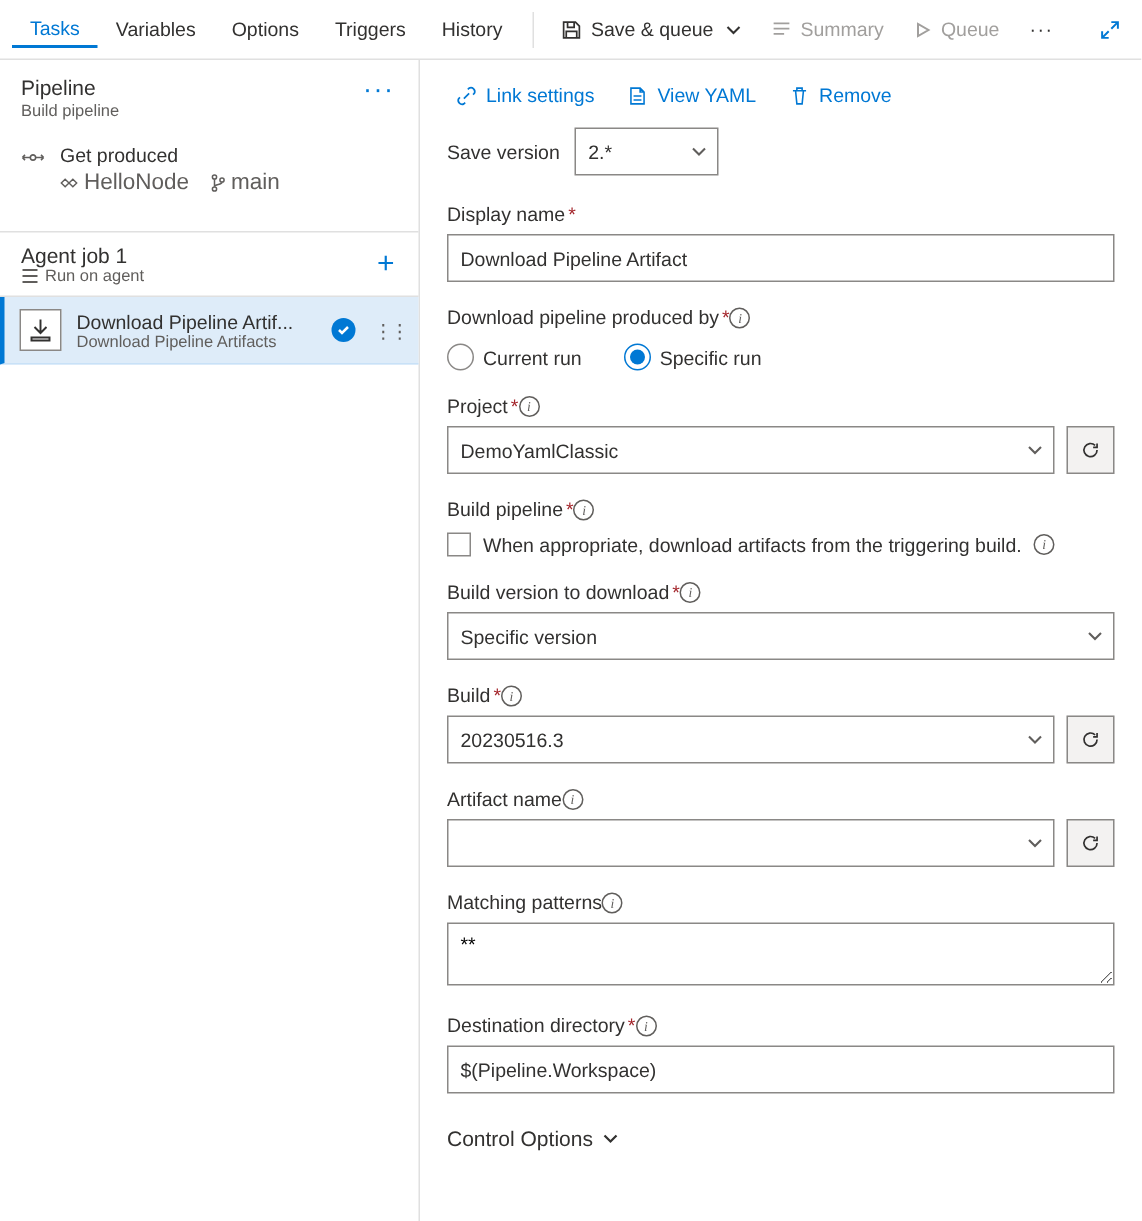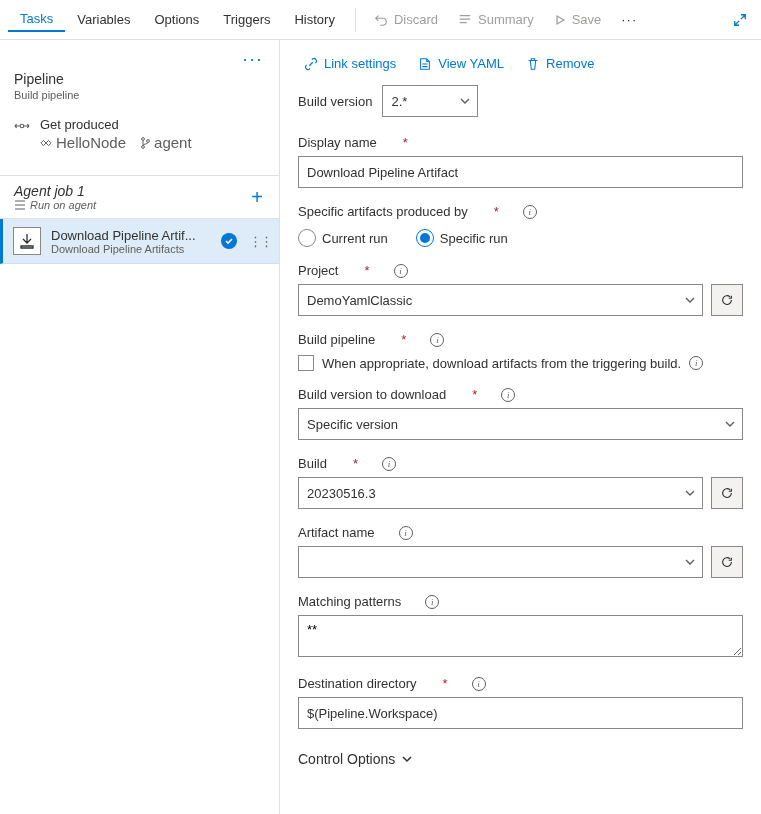--- a/index.html
+++ b/index.html
@@ -16,32 +16,32 @@
   .tbitem .chev { margin-left: 2px; }
   .expand { margin-left: auto; color: #0078d4; padding: 0 6px; cursor: pointer; }
 
   .main { display: flex; height: calc(100% - 40px); }
   .left { width: 280px; border-right: 1px solid #e0e0e0; display: flex; flex-direction: column; }
   .right { flex: 1; padding: 10px 18px 6px 18px; overflow: auto; }
 
   
   .pipehead { padding: 10px 12px 8px 14px; display: flex; align-items: flex-start; }
   .pipehead .txt { flex: 1; }
-  .pipehead .ttl { font-size: 14px; padding-bottom: 2px; margin-top: 21px; }
+  .pipehead .ttl { font-size: 14px; padding-bottom: 2px; }
   .pipehead .sub { font-size: 11px; color: #605e5c; }
   .ellipsis { color: #0078d4; font-size: 18px; letter-spacing: 1px; cursor: pointer; padding: 0 4px; line-height: 1; }
 
   .getsrc { padding: 8px 12px 10px 14px; display: flex; align-items: flex-start; gap: 10px; }
   .geticon { color: #605e5c; display: flex; align-items: center; height: 18px; }
   .getsrc .ttl { font-size: 13px; }
   .srcrow { display: flex; gap: 14px; align-items: center; margin-top: 2px; }
   .repo, .branch { font-size: 15px; color: #605e5c; display: flex; align-items: center; gap: 4px; }
 
   .agentjob { margin-top: 14px; border-top: 1px solid #e0e0e0; border-bottom: 1px solid #e0e0e0; padding: 7px 10px 7px 14px; display: flex; align-items: center; }
-  .agentjob .txtcol { flex: 1; font-style: italic; }
+  .agentjob .txtcol { flex: 1; }
   .agentjob .ttl { font-size: 14px; }
   .agentjob .sub { font-size: 11px; color: #605e5c; display: flex; align-items: center; gap: 4px; }
   .plus { color: #0078d4; font-size: 20px; cursor: pointer; padding: 0 6px; line-height: 1; }
 
   .taskrow { background: #deecf9; border-left: 3px solid #0078d4; border-bottom: 1px solid #c8e1f7; display: flex; align-items: center; padding: 8px 6px 8px 10px; gap: 10px; }
   .taskicon { width: 28px; height: 28px; background: #fff; border: 1px solid #8a8886; display: flex; align-items: center; justify-content: center; flex-shrink: 0; }
   .taskrow .txtcol { flex: 1; min-width: 0; }
   .taskrow .ttl { font-size: 13px; white-space: nowrap; overflow: hidden; text-overflow: ellipsis; }
   .taskrow .sub { font-size: 11px; color: #605e5c; }
   .okbadge { width: 16px; height: 16px; border-radius: 50%; background: #0078d4; display: flex; align-items: center; justify-content: center; flex-shrink: 0; }
@@ -50,21 +50,21 @@
   
   .linkbar { display: flex; align-items: center; gap: 22px; padding: 6px 0 14px 6px; }
   .linkitem { display: flex; align-items: center; gap: 6px; color: #0078d4; cursor: pointer; font-size: 13px; }
 
   .fieldrow { display: flex; align-items: center; gap: 10px; margin-bottom: 18px; }
   .fieldlabel { font-size: 13px; color: #323130; }
   .req { color: #a4262c; margin-left: 2px; }
   .info { width: 14px; height: 14px; border: 1px solid #605e5c; border-radius: 50%; display: inline-flex; align-items: center; justify-content: center; font-size: 9px; color: #605e5c; font-style: italic; font-family: serif; cursor: help; }
 
   .group { margin-bottom: 16px; }
-  .grouplabel { display: flex; align-items: center; gap: 24px; margin-bottom: 6px; font-size: 13px; }
+  .grouplabel { display: flex; align-items: center; gap: 0; margin-bottom: 6px; font-size: 13px; }
 
   .textinput, .selectbox { width: 100%; height: 32px; border: 1px solid #8a8886; padding: 0 8px; font-size: 13px; color: #323130; background: #fff; }
   .selectbox { display: flex; align-items: center; justify-content: space-between; cursor: pointer; padding-right: 6px; }
   .selectbox .val { flex: 1; }
   .selectchev { color: #605e5c; }
   .combo { display: flex; gap: 8px; align-items: stretch; }
   .combo .selectbox { flex: 1; }
   .iconbtn { width: 32px; height: 32px; border: 1px solid #8a8886; background: #f3f2f1; display: flex; align-items: center; justify-content: center; cursor: pointer; }
   .radiogrp { display: flex; gap: 28px; margin-top: 10px; text-align: center; }
   .radio { display: flex; align-items: center; gap: 6px; cursor: pointer; font-size: 13px; }
@@ -84,43 +84,48 @@
 
 <div class="tabbar">
   <div class="tabs">
     <div class="tab active">Tasks</div>
     <div class="tab">Variables</div>
     <div class="tab">Options</div>
     <div class="tab">Triggers</div>
     <div class="tab">History</div>
   </div>
   <div class="tabdiv"></div>
-  <div class="tbitem disabled">
+  <div class="tbitem">
     <span>
         <svg width="14" height="14" viewBox="0 0 16 16">
-          <path fill="none" stroke="#a19f9d" stroke-width="1.3" d="M5 3L2 6l3 3 M2 6h8a4 4 0 0 1 0 8H7"></path>
+          <path fill="none" stroke="#323130" stroke-width="1.3" d="M2 2h9l3 3v9H2z M5 2v4h5V2 M4 14v-5h8v5"></path>
         </svg>
       </span>
-    <span>Discard</span>
+    <span>Save &amp; queue</span>
+    <span class="chev">
+        <svg width="10" height="10" viewBox="0 0 10 10">
+          <path fill="none" stroke="#323130" stroke-width="1.4" d="M1 3l4 4 4-4"></path>
+        </svg>
+      </span>
   </div>
   <div class="tbitem disabled">
     <span>
         <svg width="14" height="14" viewBox="0 0 16 16">
           <path stroke="#a19f9d" stroke-width="1.4" d="M2 3h12M2 7h12M2 11h8"></path>
         </svg>
       </span>
     <span>Summary</span>
   </div>
   <div class="tbitem disabled">
     <span>
         <svg width="12" height="12" viewBox="0 0 12 12">
           <path fill="none" stroke="#a19f9d" stroke-width="1.3" d="M3 2v8l7-4z"></path>
         </svg>
       </span>
-    <span>Save</span>
+    <span>Queue</span>
   </div>
   <div class="tbitem">
     <span style="letter-spacing:1px;">···</span>
   </div>
   <div class="expand">
     <span><svg width="14" height="14" viewBox="0 0 16 16">
           <path fill="none" stroke="#0078d4" stroke-width="1.5" d="M9 2h5v5 M14 2L9 7 M7 14H2V9 M2 14l5-5"></path>
         </svg></span>
   </div>
 </div>
@@ -155,21 +160,21 @@
           </div>
           <div class="branch">
             <span>
                 <svg width="10" height="12" viewBox="0 0 10 12">
                   <circle cx="3" cy="2" r="1.4" fill="none" stroke="#605e5c"></circle>
                   <circle cx="3" cy="10" r="1.4" fill="none" stroke="#605e5c"></circle>
                   <circle cx="8" cy="4" r="1.4" fill="none" stroke="#605e5c"></circle>
                   <path d="M3 3.5v5 M8 5.5c0 2-5 1-5 3" fill="none" stroke="#605e5c"></path>
                 </svg>
               </span>
-            <span>agent</span>
+            <span>main</span>
           </div>
         </div>
       </div>
     </div>
 
     <div class="agentjob">
       <div class="txtcol">
         <div class="ttl">Agent job 1</div>
         <div class="sub">
           <span>
@@ -224,42 +229,42 @@
         <span>
             <svg width="14" height="14" viewBox="0 0 16 16">
               <path fill="none" stroke="#0078d4" stroke-width="1.2" d="M3 4h10 M6 4V2h4v2 M5 4l1 10h4l1-10"></path>
             </svg>
           </span>
         <span>Remove</span>
       </div>
     </div>
 
     <div class="fieldrow">
-      <span class="fieldlabel">Build version</span>
+      <span class="fieldlabel">Save version</span>
       <div class="selectbox" style="width:96px;">
         <span class="val">2.*</span>
         <span class="selectchev">
             <svg width="12" height="12" viewBox="0 0 12 12">
               <path fill="none" stroke="#605e5c" stroke-width="1.4" d="M2 4l4 4 4-4"></path>
             </svg>
           </span>
       </div>
     </div>
 
     <div class="group">
       <div class="grouplabel">
         <span>Display name</span>
           <span class="req">*</span>
       </div>
       <input class="textinput" value="Download Pipeline Artifact" style="">
     </div>
 
     <div class="group">
       <div class="grouplabel">
-        <span>Specific artifacts produced by</span>
+        <span>Download pipeline produced by</span>
           <span class="req">*</span>
         <span class="info">i</span>
       </div>
       <div class="radiogrp">
         <div class="radio">
           <span class="radiodot"></span>
           <span>Current run</span>
         </div>
         <div class="radio selected">
           <span class="radiodot"></span>

